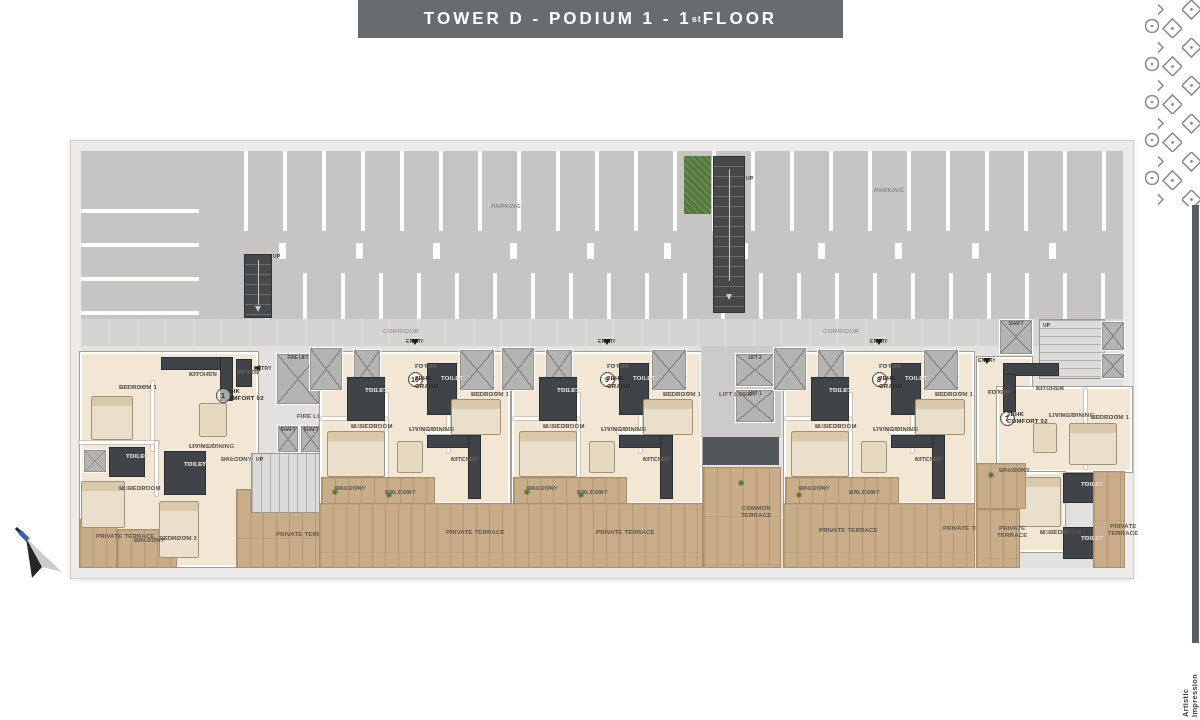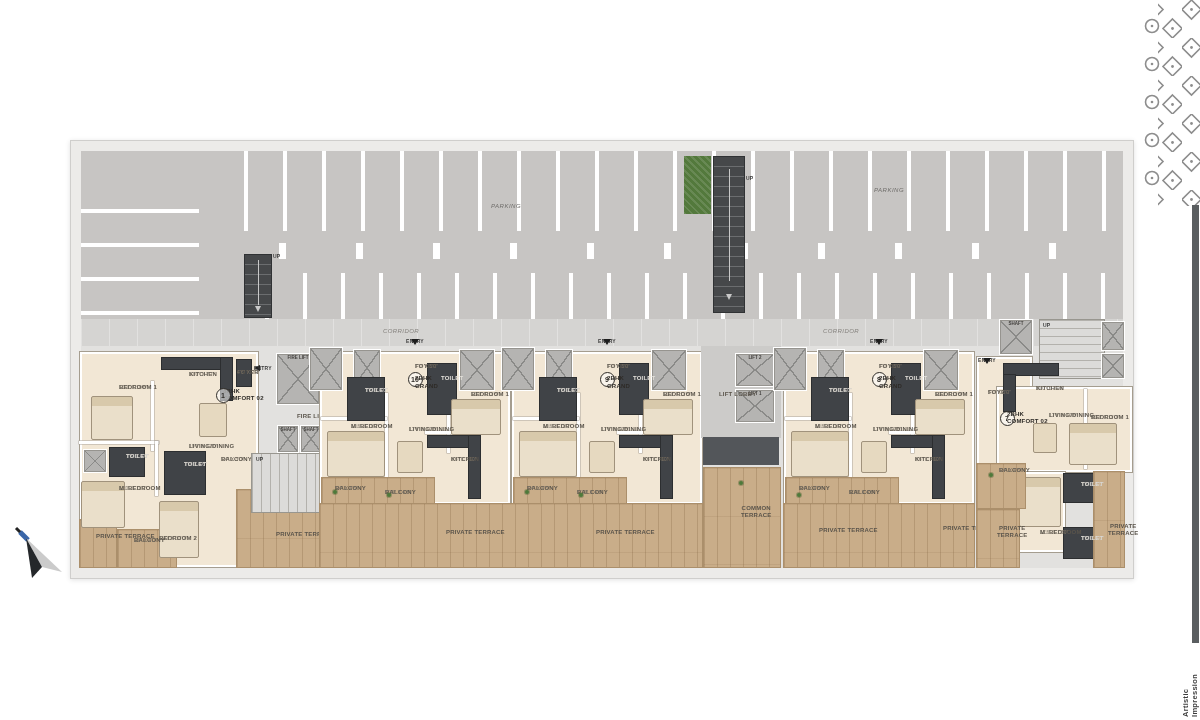--- a/index.html
+++ b/index.html
@@ -72,20 +72,25 @@
   #watermark{position:absolute;left:1181px;top:645px;height:72px;writing-mode:vertical-rl;
              transform:rotate(180deg);font-size:7.5px;font-weight:bold;color:#3c3c3c;letter-spacing:.3px;}
   #kolam{position:absolute;left:1144px;top:0;}
   #north{position:absolute;left:12px;top:526px;}
 </style>
 </head>
 <body>
 
 <div id="page">
 
+  <div id="title-bar">
+    <span>TOWER D - PODIUM 1 - 1</span>
+      <sup>st</sup>
+      <span> FLOOR</span>
+  </div>
 
   <div id="kolam">
     <svg width="56" height="212" viewBox="0 0 56 212">
       <defs>
         <pattern id="kolpat" width="38" height="38" patternUnits="userSpaceOnUse">
           <path d="M9.5 0 L19 9.5 L9.5 19 L0 9.5 Z M28.5 19 L38 28.5 L28.5 38 L19 28.5 Z" fill="none" stroke="#8d8d8d" stroke-width="1.6"></path>
           <circle cx="9.5" cy="9.5" r="1.4" fill="#8d8d8d"></circle>
           <circle cx="28.5" cy="28.5" r="1.4" fill="#8d8d8d"></circle>
         </pattern>
       </defs>

